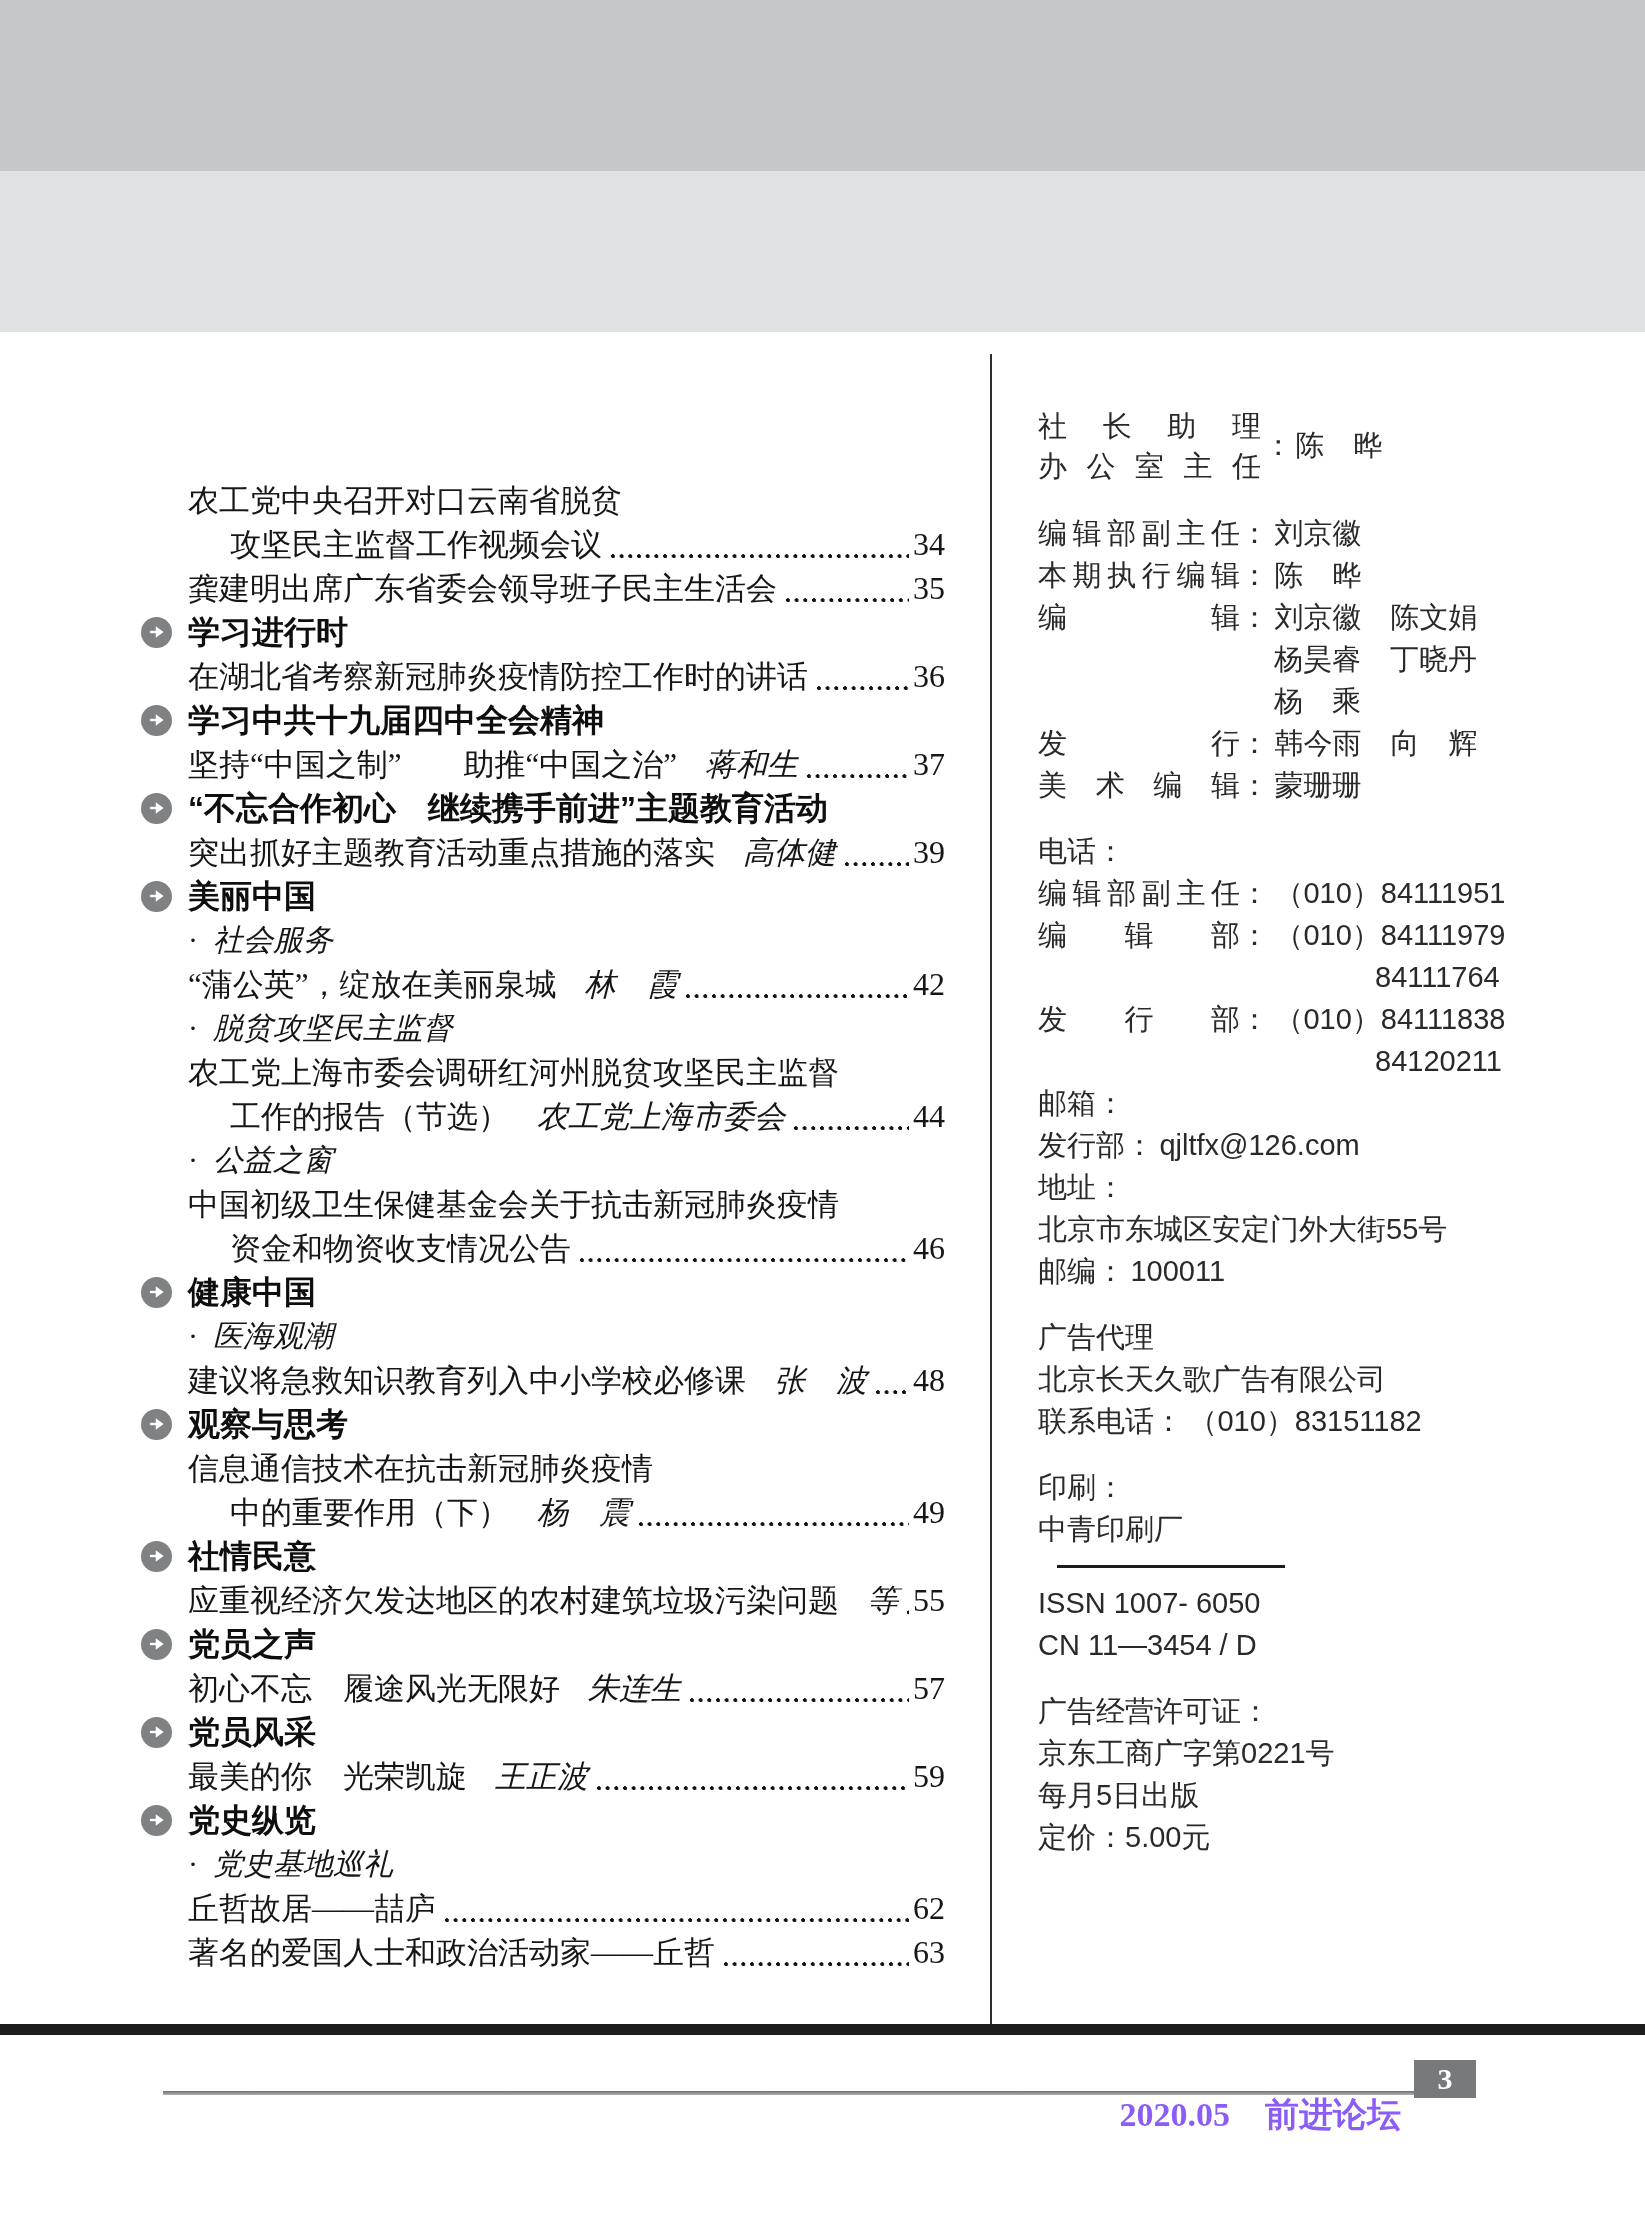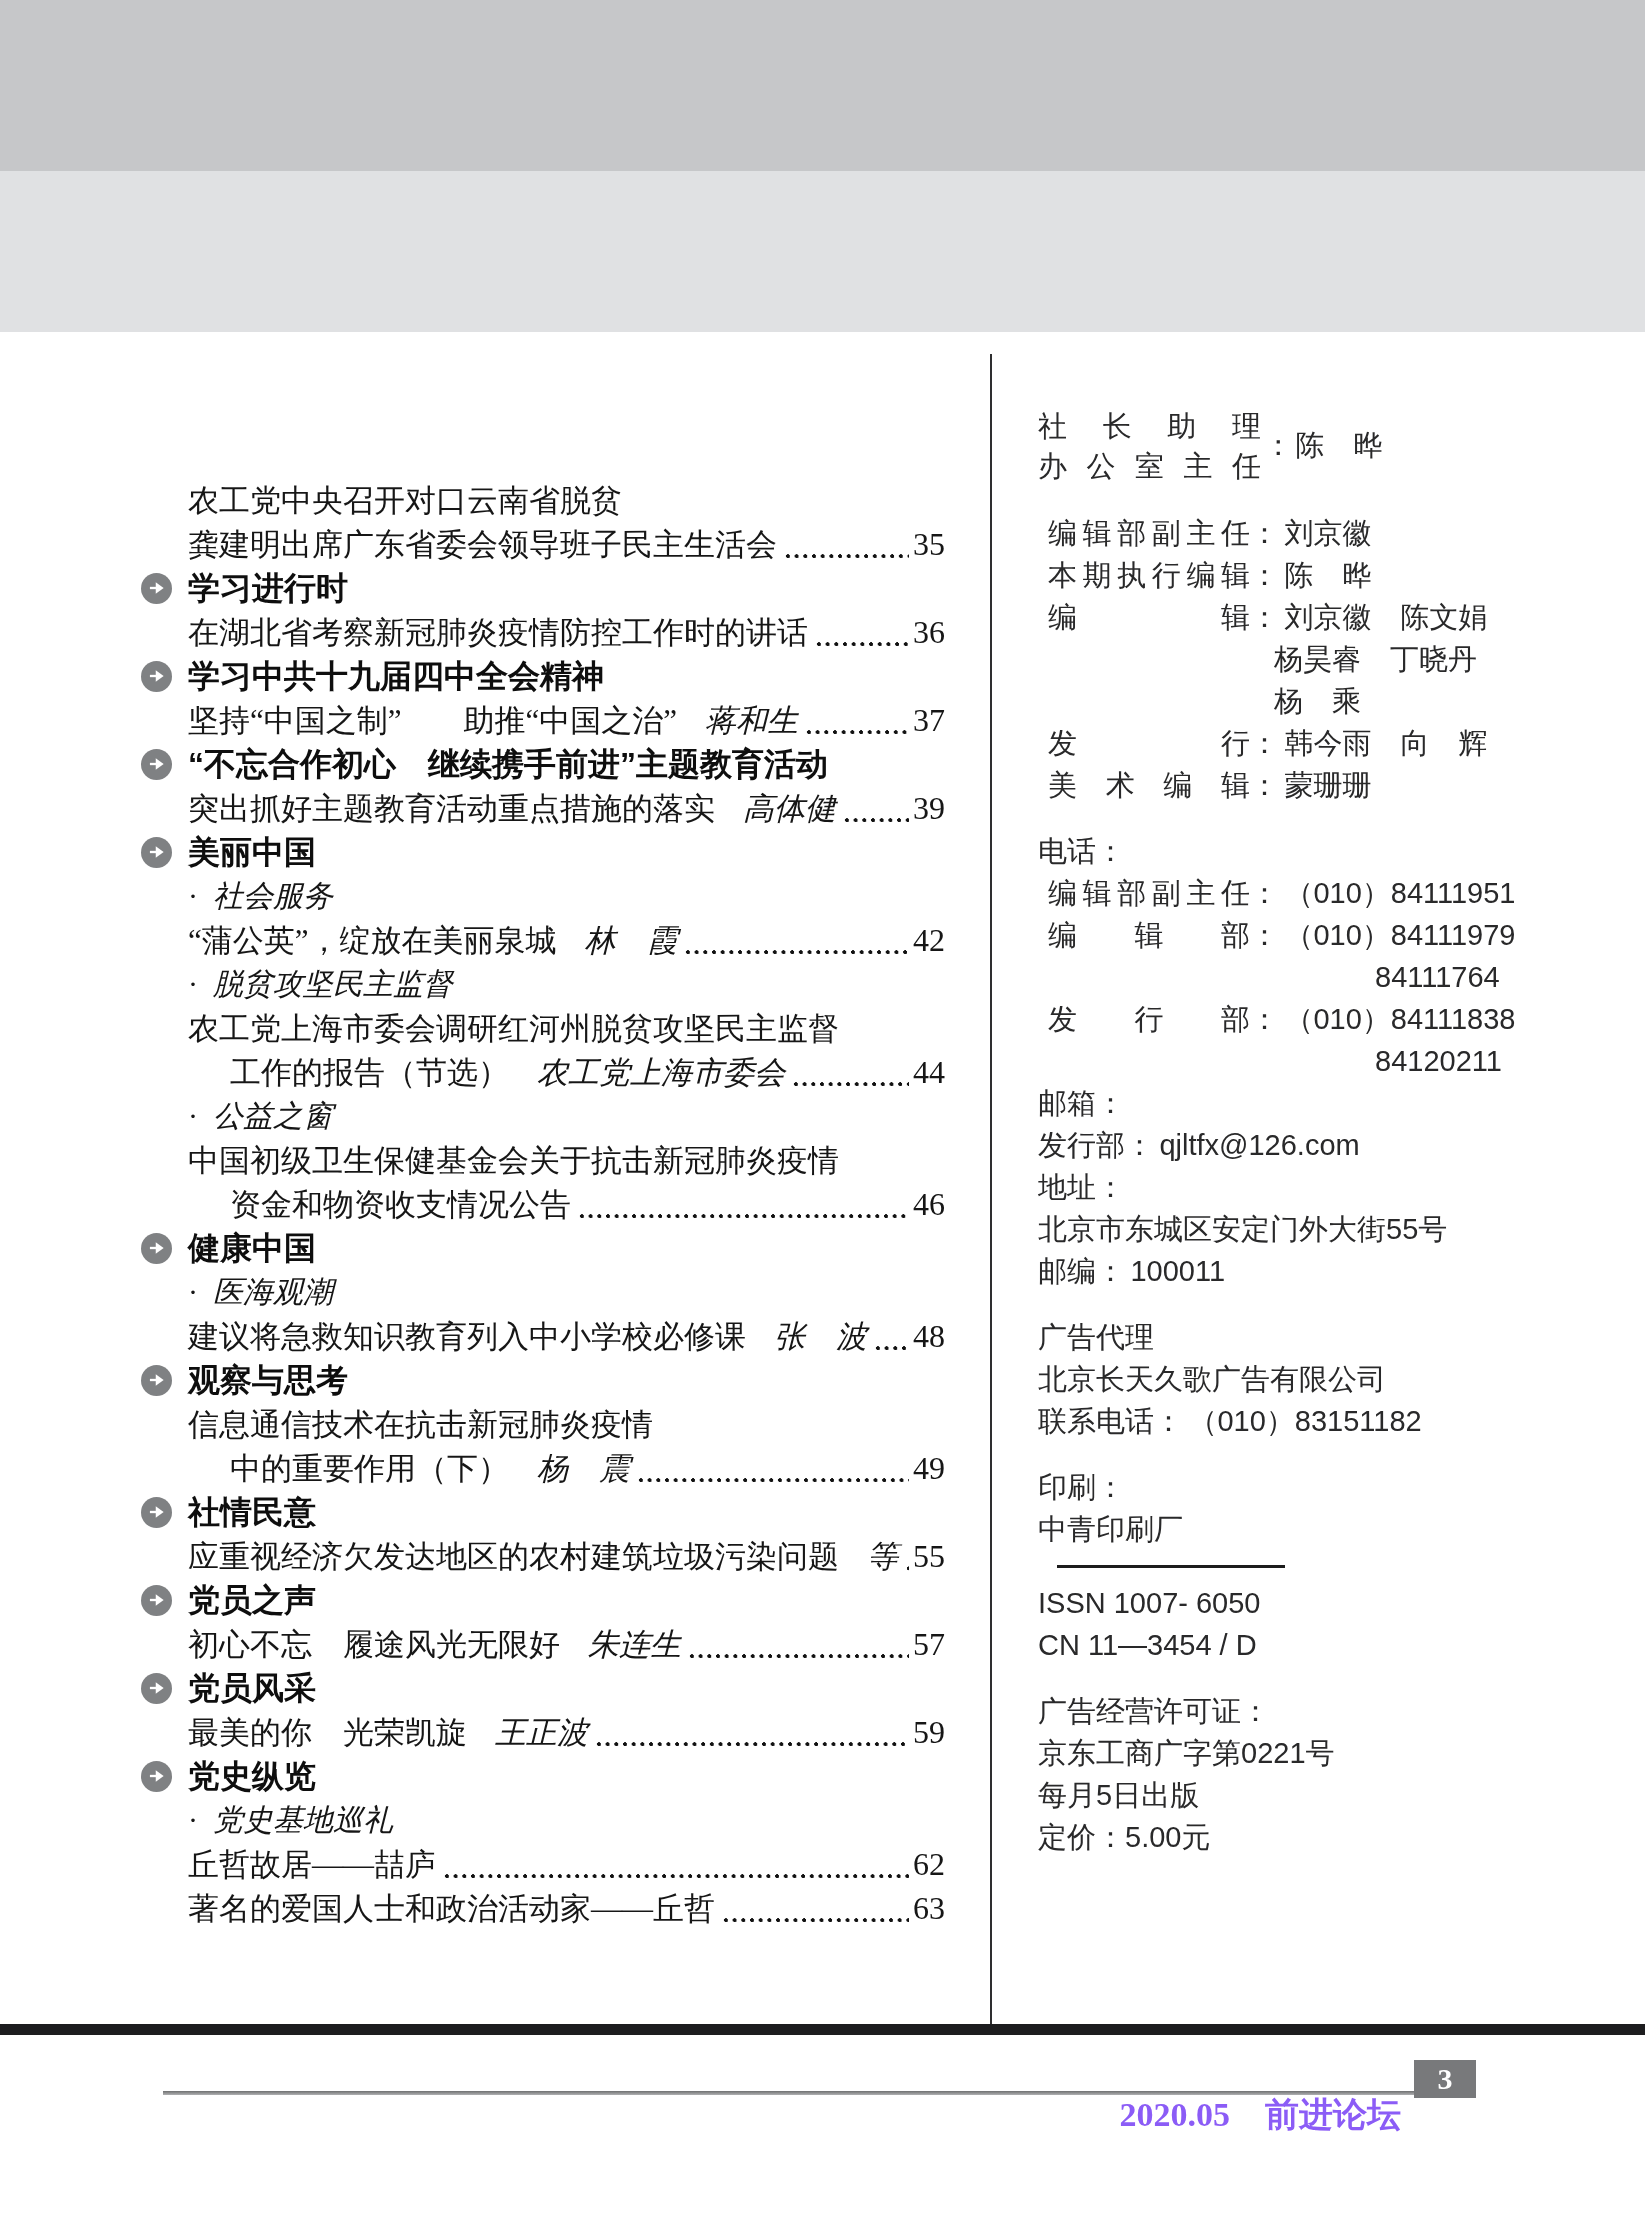--- a/index.html
+++ b/index.html
@@ -31,21 +31,21 @@
   .masthead{position:absolute;left:1038px;top:403px;width:470px;
             font-family:"Liberation Sans","DejaVu Sans",sans-serif;
             font-size:29px;color:#29292a;}
   .dual{display:flex;align-items:center;height:85px;}
   .dual .dlabels{width:223px;}
   .dual .dlabels div{height:40px;line-height:40px;text-align:justify;text-align-last:justify;}
   .dual .dcolon{margin:0 2.7px;}
   .dual .dvalue{white-space:pre;}
   .m-row{height:42px;line-height:42px;white-space:pre;}
   .m-row .jlabel{display:inline-block;width:202px;text-align:justify;text-align-last:justify;
-                 vertical-align:top;margin-left:10px;}
+                 vertical-align:top;}
   .m-row .val{margin-left:5.4px;}
   .m-row.cont{padding-left:236px;}
   .m-row.cont2{padding-left:337px;}
   .m-gap{height:24px;}
   .m-rule{height:32px;position:relative;}
   .m-rule span{position:absolute;left:19px;top:15px;width:228px;height:2.7px;background:#1c1c1c;}
 
   
   .footer-bar{position:absolute;left:0;top:2024px;width:100%;height:11.4px;background:#1d1d1f;}
   .footer-text{position:absolute;left:0;top:2054px;width:1401px;text-align:right;
@@ -62,20 +62,25 @@
 
 <div class="page">
   <div class="band-dark"></div>
   <div class="band-light"></div>
   <div class="divider"></div>
 
   <div class="toc" id="toc-list">
       <div class="toc-row plain">
         <span class="title">农工党中央召开对口云南省脱贫</span>
       </div>
+      <div class="toc-row indent">
+        <span class="title">攻坚民主监督工作视频会议</span>
+        <span class="leader"></span>
+        <span class="pagenum">34</span>
+      </div>
       <div class="toc-row plain">
         <span class="title">龚建明出席广东省委会领导班子民主生活会</span>
         <span class="leader"></span>
         <span class="pagenum">35</span>
       </div>
       <div class="toc-row heading">
         <span class="arrow-badge">
           <svg viewBox="0 0 24 24" width="20" height="20" aria-hidden="true">
             <path d="M3.5 10.6h9v2.8h-9z" fill="#fff"></path>
             <path d="M10.5 5L20 12l-9.5 7z" fill="#fff"></path>

